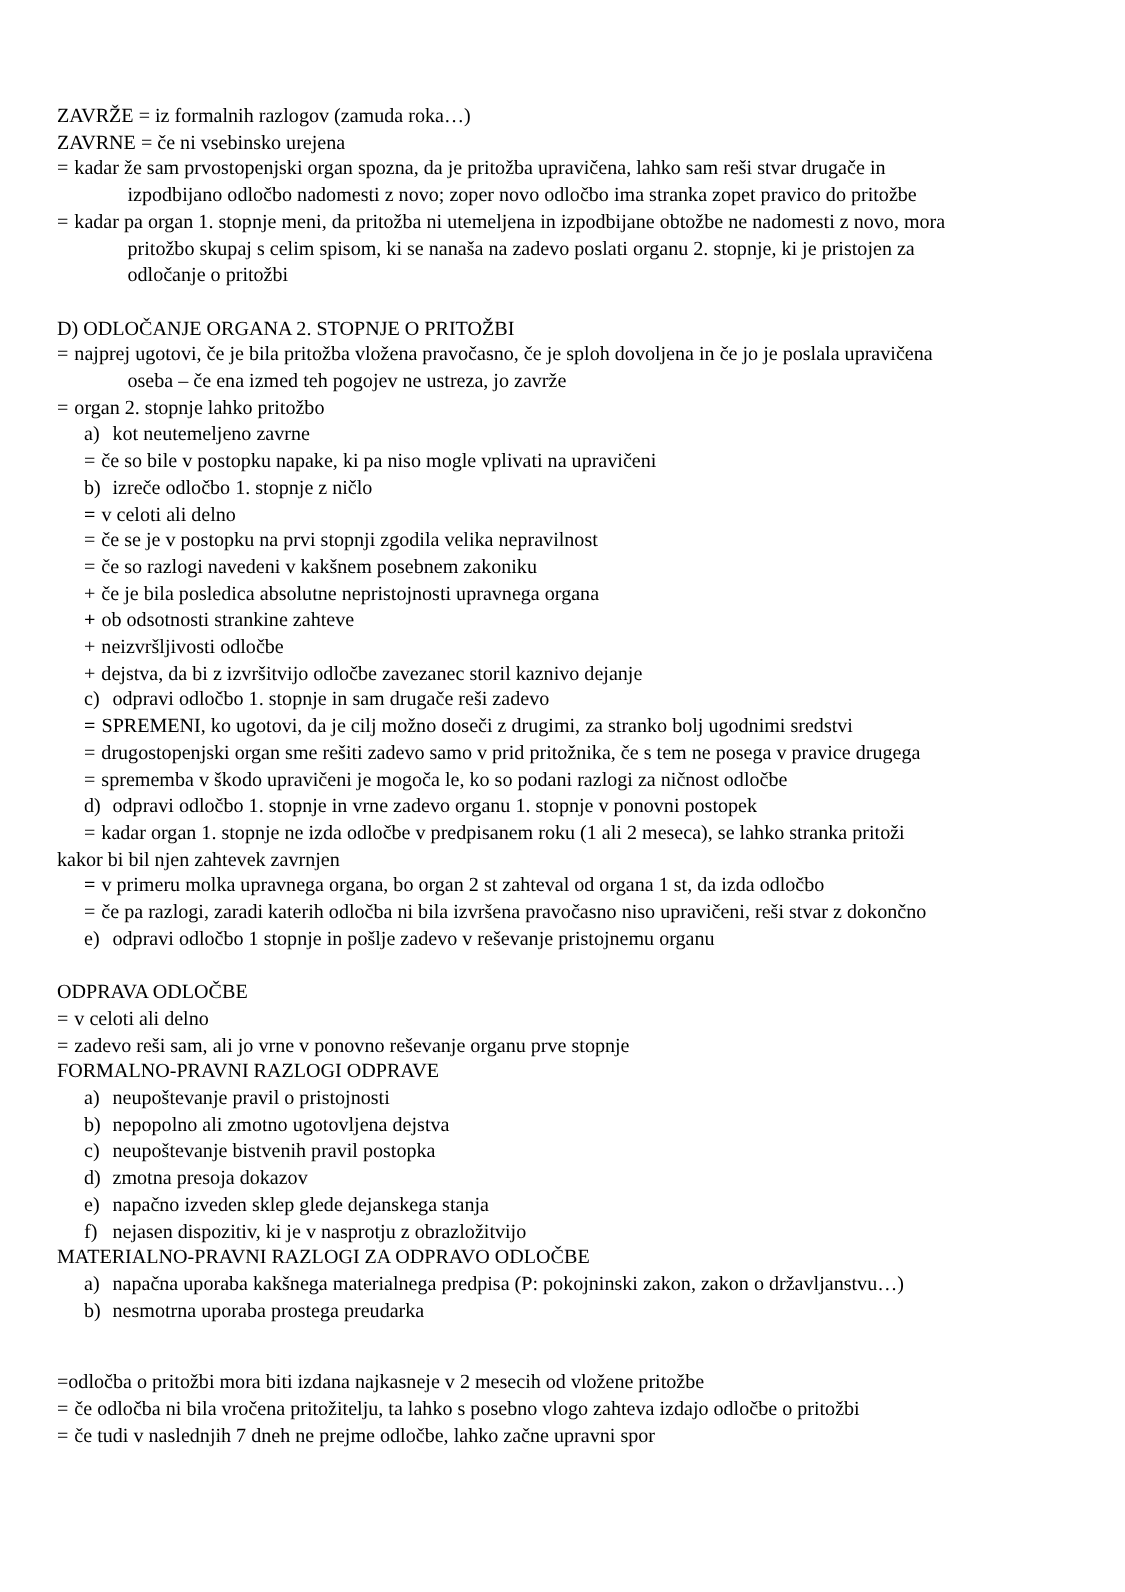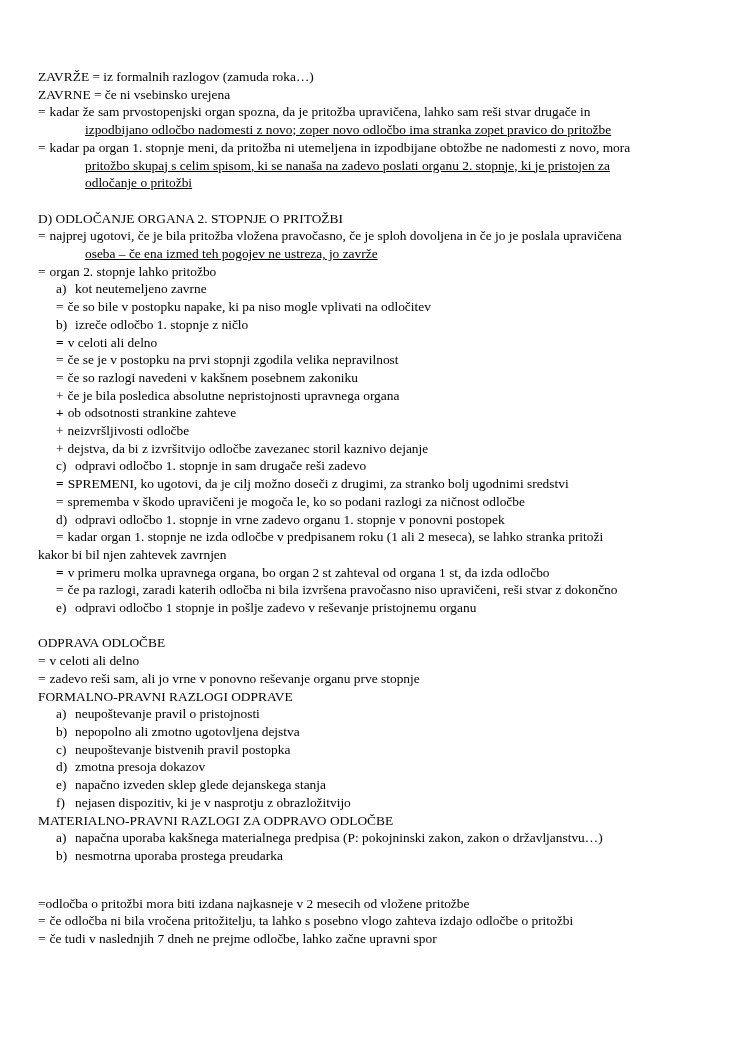--- a/index.html
+++ b/index.html
@@ -16,21 +16,21 @@
     color: #000000;
     font-family: "Liberation Serif", "DejaVu Serif", serif;
     font-size: 13.4px;
     line-height: 17.7px;
     padding: 68px 30px 0 38px;
     overflow: hidden;
     white-space: nowrap;
   }
   .line { min-height: 17.7px; }
   .line.i1 { padding-left: 18px; }
-  .line.i2 { padding-left: 47px; text-decoration: underline; }
+  .line.i2 { padding-left: 47px; }
   .prefix { margin-right: 4px; }
   .prefix.letter { display: inline-block; width: 19px; margin-right: 0; }
   .prefix.bold { font-weight: bold; }
   .blank { height: 17.7px; }
 </style>
 </head>
 <body>
 
 <div class="page">
   <div>
@@ -40,31 +40,32 @@
       <div class="line i2"><span class="text">izpodbijano odločbo nadomesti z novo; zoper novo odločbo ima stranka zopet pravico do pritožbe</span></div>
       <div class="line i0"><span class="prefix">=</span><span class="text">kadar pa organ 1. stopnje meni, da pritožba ni utemeljena in izpodbijane obtožbe ne nadomesti z novo, mora</span></div>
       <div class="line i2"><span class="text">pritožbo skupaj s celim spisom, ki se nanaša na zadevo poslati organu 2. stopnje, ki je pristojen za</span></div>
       <div class="line i2"><span class="text">odločanje o pritožbi</span></div>
       <div class="line blank" style="height: 17.7px;"></div>
       <div class="line i0"><span class="text">D) ODLOČANJE ORGANA 2. STOPNJE O PRITOŽBI</span></div>
       <div class="line i0"><span class="prefix">=</span><span class="text">najprej ugotovi, če je bila pritožba vložena pravočasno, če je sploh dovoljena in če jo je poslala upravičena</span></div>
       <div class="line i2"><span class="text">oseba – če ena izmed teh pogojev ne ustreza, jo zavrže</span></div>
       <div class="line i0"><span class="prefix">=</span><span class="text">organ 2. stopnje lahko pritožbo</span></div>
       <div class="line i1"><span class="prefix letter">a)</span><span class="text">kot neutemeljeno zavrne</span></div>
-      <div class="line i1"><span class="prefix">=</span><span class="text">če so bile v postopku napake, ki pa niso mogle vplivati na odločitev</span></div>
+      <div class="line i1"><span class="prefix">=</span><span class="text">če so bile v postopku napake, ki pa niso mogle vplivati na upravičeni</span></div>
       <div class="line i1"><span class="prefix letter">b)</span><span class="text">izreče odločbo 1. stopnje z ničlo</span></div>
       <div class="line i1"><span class="prefix bold">=</span><span class="text">v celoti ali delno</span></div>
       <div class="line i1"><span class="prefix">=</span><span class="text">če se je v postopku na prvi stopnji zgodila velika nepravilnost</span></div>
       <div class="line i1"><span class="prefix">=</span><span class="text">če so razlogi navedeni v kakšnem posebnem zakoniku</span></div>
       <div class="line i1"><span class="prefix">+</span><span class="text">če je bila posledica absolutne nepristojnosti upravnega organa</span></div>
       <div class="line i1"><span class="prefix bold">+</span><span class="text">ob odsotnosti strankine zahteve</span></div>
       <div class="line i1"><span class="prefix">+</span><span class="text">neizvršljivosti odločbe</span></div>
       <div class="line i1"><span class="prefix">+</span><span class="text">dejstva, da bi z izvršitvijo odločbe zavezanec storil kaznivo dejanje</span></div>
       <div class="line i1"><span class="prefix letter">c)</span><span class="text">odpravi odločbo 1. stopnje in sam drugače reši zadevo</span></div>
       <div class="line i1"><span class="prefix bold">=</span><span class="text">SPREMENI, ko ugotovi, da je cilj možno doseči z drugimi, za stranko bolj ugodnimi sredstvi</span></div>
+      <div class="line i1"><span class="prefix">=</span><span class="text">drugostopenjski organ sme rešiti zadevo samo v prid pritožnika, če s tem ne posega v pravice drugega</span></div>
       <div class="line i1"><span class="prefix">=</span><span class="text">sprememba v škodo upravičeni je mogoča le, ko so podani razlogi za ničnost odločbe</span></div>
       <div class="line i1"><span class="prefix letter">d)</span><span class="text">odpravi odločbo 1. stopnje in vrne zadevo organu 1. stopnje v ponovni postopek</span></div>
       <div class="line i1"><span class="prefix">=</span><span class="text">kadar organ 1. stopnje ne izda odločbe v predpisanem roku (1 ali 2 meseca), se lahko stranka pritoži</span></div>
       <div class="line i0"><span class="text">kakor bi bil njen zahtevek zavrnjen</span></div>
       <div class="line i1"><span class="prefix bold">=</span><span class="text">v primeru molka upravnega organa, bo organ 2 st zahteval od organa 1 st, da izda odločbo</span></div>
       <div class="line i1"><span class="prefix">=</span><span class="text">če pa razlogi, zaradi katerih odločba ni bila izvršena pravočasno niso upravičeni, reši stvar z dokončno</span></div>
       <div class="line i1"><span class="prefix letter">e)</span><span class="text">odpravi odločbo 1 stopnje in pošlje zadevo v reševanje pristojnemu organu</span></div>
       <div class="line blank" style="height: 12px;"></div>
       <div class="line i0"><span class="text">ODPRAVA ODLOČBE</span></div>
       <div class="line i0"><span class="prefix">=</span><span class="text">v celoti ali delno</span></div>

